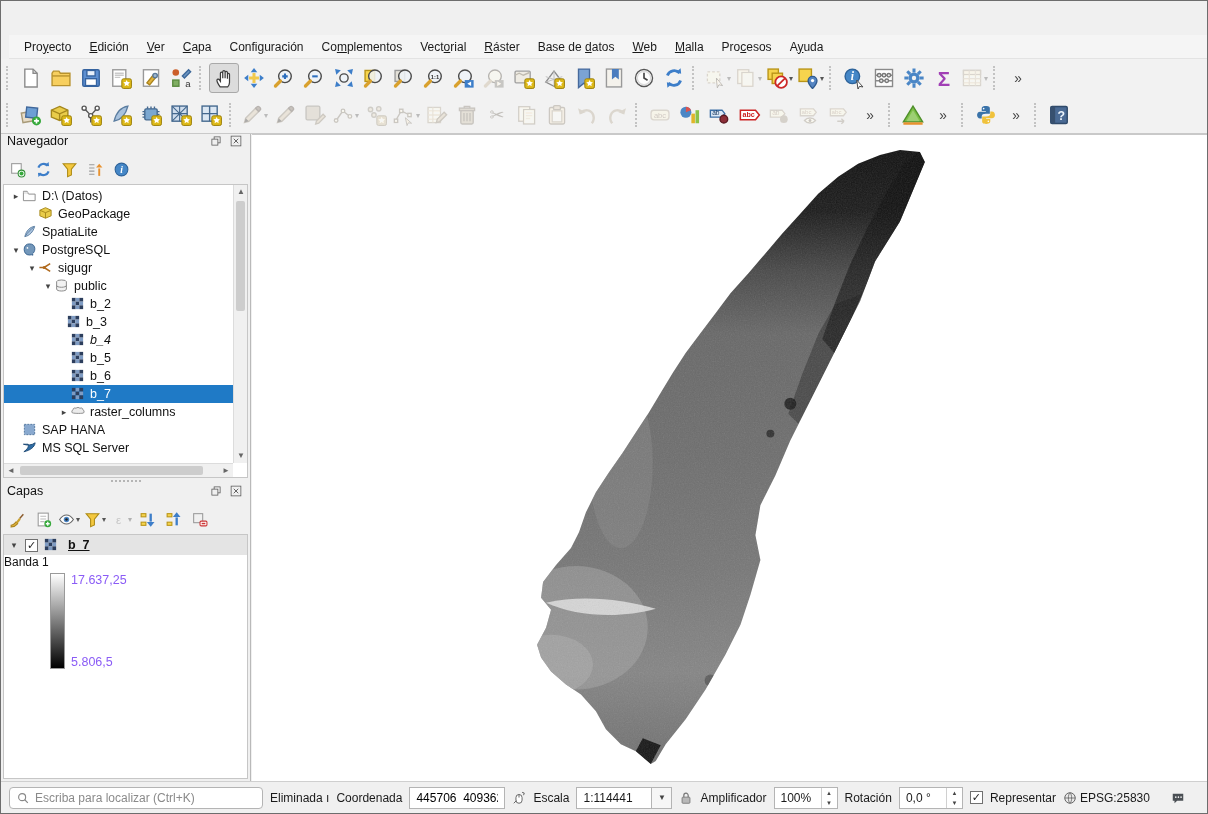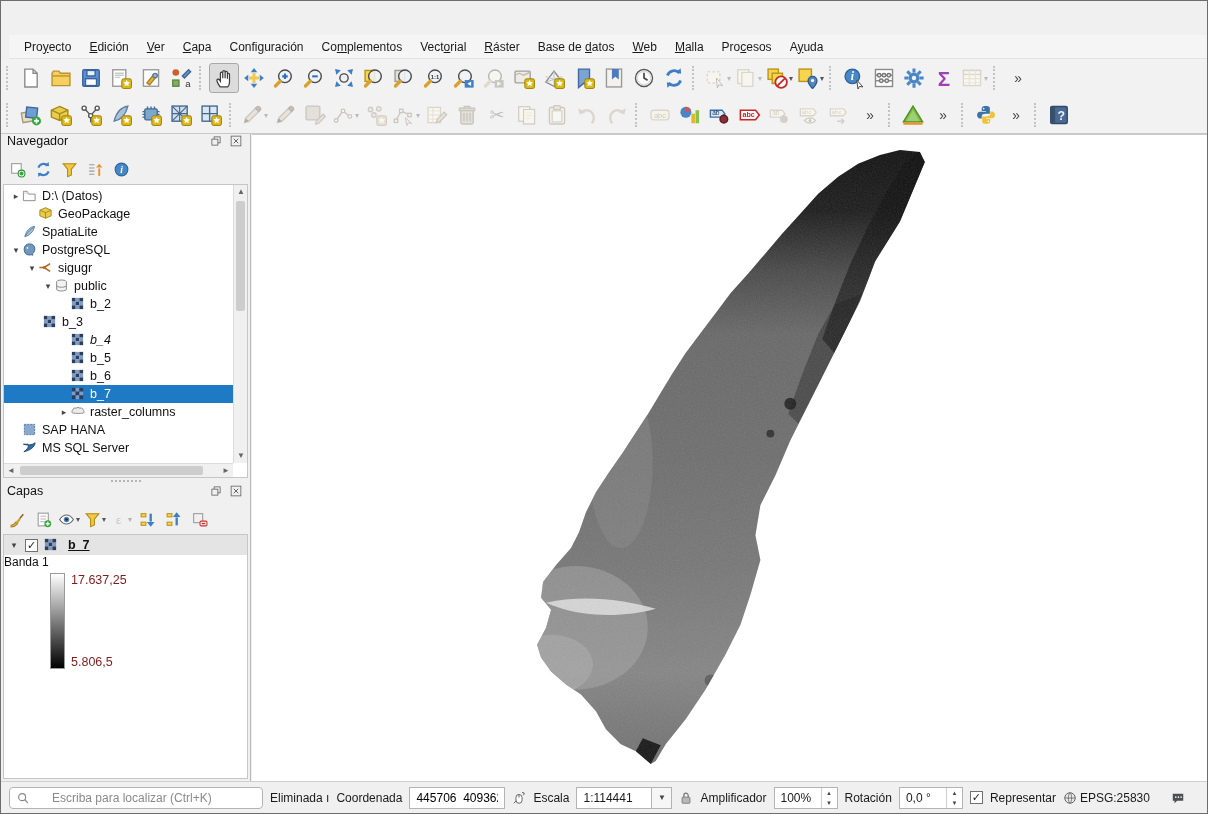--- a/index.html
+++ b/index.html
@@ -56,26 +56,26 @@
   .sarrow{position:absolute;font-size:8px;color:#666;line-height:14px;text-align:center;width:14px}
   .dock-splitter{position:absolute;left:0;width:250px;height:6px;display:flex;align-items:center;justify-content:center}
   .dock-splitter .dots{width:30px;border-top:2px dotted #b5b5b5}
   
   .layerrow{display:flex;align-items:center;height:20px;background:#e4e4e4;padding-left:4px}
   .chk{width:13px;height:13px;border:1px solid #707070;background:#fff;display:inline-flex;align-items:center;justify-content:center;font-size:11px;color:#222;margin:0 5px;flex:none}
   .layername{font-weight:bold;text-decoration:underline;font-size:12.5px;color:#111;margin-left:5px}
   .bandlabel{height:17px;font-size:12px;color:#111}
   .rampwrap{display:flex;margin-left:46px;margin-top:1px}
   .ramp{width:15px;height:96px;border:1px solid #9a9a9a;background:linear-gradient(#ffffff,#000000)}
-  .ramplabels{display:flex;flex-direction:column;justify-content:space-between;margin-left:6px;font-size:12.5px;color:#7f1d1d;padding:0 0 0 0}
+  .ramplabels{display:flex;flex-direction:column;justify-content:space-between;margin-left:6px;font-size:12.5px;color:#8b5cf6;padding:0 0 0 0}
   
   .map{position:absolute;left:251px;top:133px;right:0;bottom:32px;background:#fff;border-top:1px solid #c9c9c9}
   
   .statusbar{position:absolute;left:0;right:0;bottom:0;height:32px;background:#f0f0f0;border-top:1px solid #cfcfcf;display:flex;align-items:center;padding:0 8px;gap:7px;font-size:12px;color:#1a1a1a}
-  .searchbox{display:flex;align-items:center;width:254px;height:22px;border:1px solid #b4b4b4;border-radius:4px;background:#fff;padding:0 6px;gap:22px;flex:none}
+  .searchbox{display:flex;align-items:center;width:254px;height:22px;border:1px solid #b4b4b4;border-radius:4px;background:#fff;padding:0 6px;gap:5px;flex:none}
   .searchbox input{border:none;outline:none;flex:1;font-size:12px;font-family:inherit;color:#333;background:transparent}
   .searchbox input::placeholder{color:#8a8a8a}
   .sicon svg{width:14px;height:14px;display:block}
   .field{height:22px;border:1px solid #b4b4b4;background:#fff;display:flex;align-items:center;padding:0 6px}
   .coordfield{width:96px;justify-content:center}
   .coordfield input{border:none;outline:none;width:100%;text-align:center;font-size:12px;font-family:inherit;background:transparent}
   .combo{width:76px;justify-content:flex-start}
   .combodd{width:20px;height:22px;border:1px solid #b4b4b4;border-left:none;background:#f6f6f6;display:flex;align-items:center;justify-content:center;font-size:8px;color:#444}
   .spin{width:64px;height:22px;border:1px solid #b4b4b4;background:#fff;display:flex;align-items:center}
   .spin .val{flex:1;padding-left:6px}
@@ -894,21 +894,21 @@
                   <rect x="2" y="6" width="4" height="4" fill="#7f9cc4"></rect>
                   <rect x="6" y="6" width="4" height="4" fill="#2c3e5d"></rect>
                   <rect x="10" y="6" width="4" height="4" fill="#7f9cc4"></rect>
                   <rect x="2" y="10" width="4" height="4" fill="#2c3e5d"></rect>
                   <rect x="6" y="10" width="4" height="4" fill="#7f9cc4"></rect>
                   <rect x="10" y="10" width="4" height="4" fill="#2c3e5d"></rect>
                 </svg>
               </span>
               <span>b_2</span>
             </div>
-            <div class="trow" style="padding-left: 26px;">
+            <div class="trow" style="padding-left: 50px;">
               <span class="texp"></span>
               <span class="tic">
                 <svg viewBox="0 0 16 16">
                   <rect x="2" y="2" width="4" height="4" fill="#2c3e5d"></rect>
                   <rect x="6" y="2" width="4" height="4" fill="#7f9cc4"></rect>
                   <rect x="10" y="2" width="4" height="4" fill="#2c3e5d"></rect>
                   <rect x="2" y="6" width="4" height="4" fill="#7f9cc4"></rect>
                   <rect x="6" y="6" width="4" height="4" fill="#2c3e5d"></rect>
                   <rect x="10" y="6" width="4" height="4" fill="#7f9cc4"></rect>
                   <rect x="2" y="10" width="4" height="4" fill="#2c3e5d"></rect>

